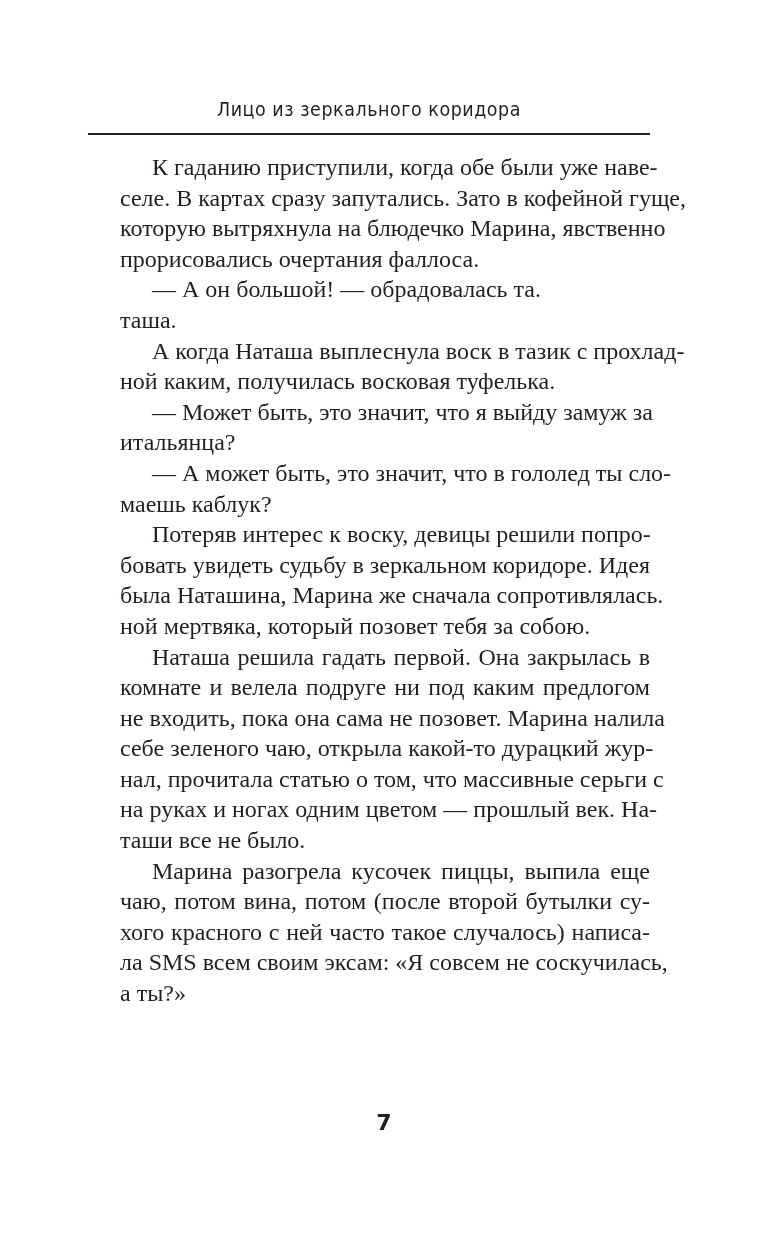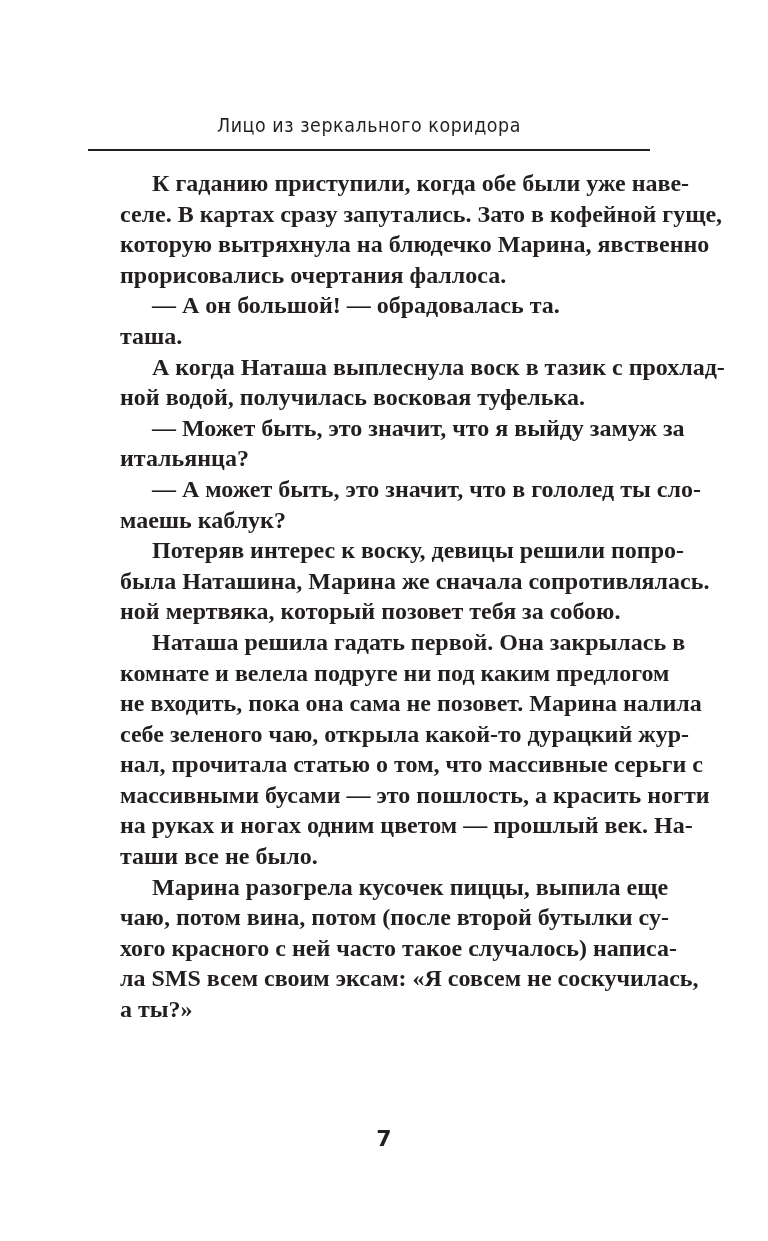--- a/index.html
+++ b/index.html
@@ -10,21 +10,21 @@
     body {
       width: 768px;
       height: 1241px;
       position: relative;
       overflow: hidden;
       color: #231f20;
     }
     .page {
       position: absolute;
       left: 0; top: 0;
-      width: 768px; height: 1096px; margin-top: 16px;
+      width: 768px; height: 1096px;
     }
     .running-head {
       position: absolute;
       left: 88px;
       width: 562px;
       top: 98px;
       text-align: center;
       font-family: "DejaVu Sans", sans-serif;
       font-size: 19px;
       letter-spacing: 0.6px;
@@ -43,21 +43,20 @@
     }
     .body-text {
       position: absolute;
       left: 120px;
       top: 152px;
       width: 530px;
       font-family: "Liberation Serif", serif;
       font-size: 24px;
       line-height: 30.6px;
       color: #231f20;
-      font-weight: bold;
     }
     .line {
       display: block;
       white-space: nowrap;
       height: 30.6px;
     }
     .line.justify {
       text-align: justify;
       text-align-last: justify;
     }
@@ -84,34 +83,34 @@
   <div class="rule"></div>
 
   <div class="body-text">
     <span class="line indent justify">К гаданию приступили, когда обе были уже наве-</span>
     <span class="line justify">селе. В картах сразу запутались. Зато в кофейной гуще,</span>
     <span class="line justify">которую вытряхнула на блюдечко Марина, явственно</span>
     <span class="line">прорисовались очертания фаллоса.</span>
     <span class="line indent">— А он большой! — обрадовалась та.</span>
     <span class="line">таша.</span>
     <span class="line indent justify">А когда Наташа выплеснула воск в тазик с прохлад-</span>
-    <span class="line">ной водой, получилась восковая туфелька.</span>
+    <span class="line">ной каким, получилась восковая туфелька.</span>
     <span class="line indent justify">— Может быть, это значит, что я выйду замуж за</span>
     <span class="line">итальянца?</span>
     <span class="line indent justify">— А может быть, это значит, что в гололед ты сло-</span>
     <span class="line">маешь каблук?</span>
     <span class="line indent justify">Потеряв интерес к воску, девицы решили попро-</span>
+    <span class="line justify">бовать увидеть судьбу в зеркальном коридоре. Идея</span>
     <span class="line justify">была Наташина, Марина же сначала сопротивлялась.</span>
     <span class="line">ной мертвяка, который позовет тебя за собою.</span>
     <span class="line indent justify">Наташа решила гадать первой. Она закрылась в</span>
     <span class="line justify">комнате и велела подруге ни под каким предлогом</span>
     <span class="line justify">не входить, пока она сама не позовет. Марина налила</span>
     <span class="line justify">себе зеленого чаю, открыла какой-то дурацкий жур-</span>
     <span class="line justify">нал, прочитала статью о том, что массивные серьги с</span>
-    <span class="line justify">массивными бусами — это пошлость, а красить ногти</span>
     <span class="line justify">на руках и ногах одним цветом — прошлый век. На-</span>
     <span class="line">таши все не было.</span>
     <span class="line indent justify">Марина разогрела кусочек пиццы, выпила еще</span>
     <span class="line justify">чаю, потом вина, потом (после второй бутылки су-</span>
     <span class="line justify">хого красного с ней часто такое случалось) написа-</span>
     <span class="line justify">ла SMS всем своим эксам: «Я совсем не соскучилась,</span>
     <span class="line">а ты?»</span>
   </div>
 
   <div class="page-number">7</div>

